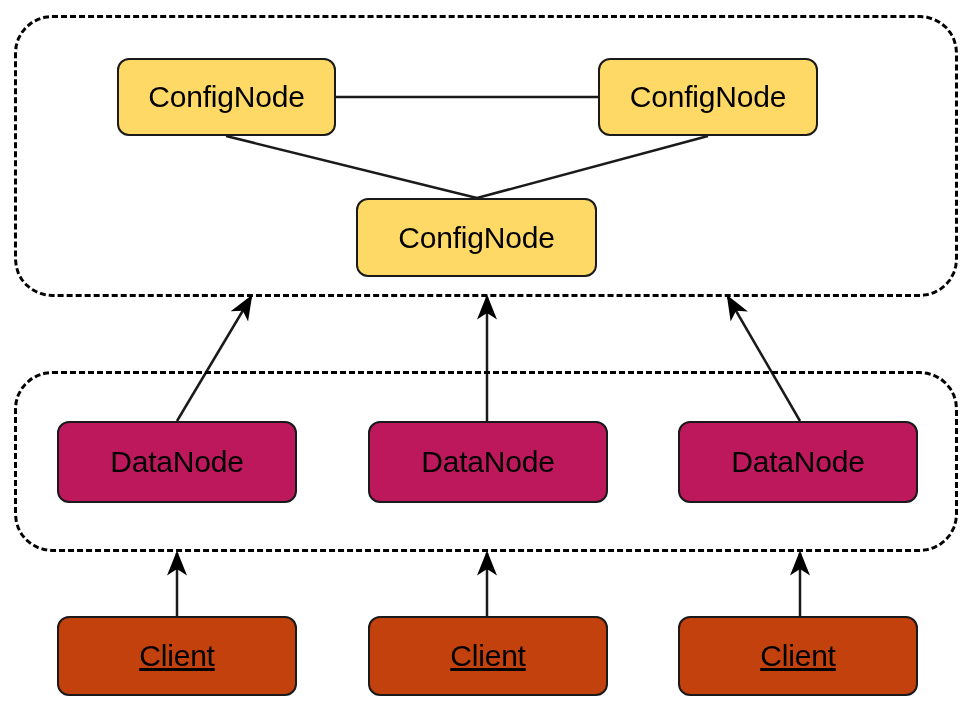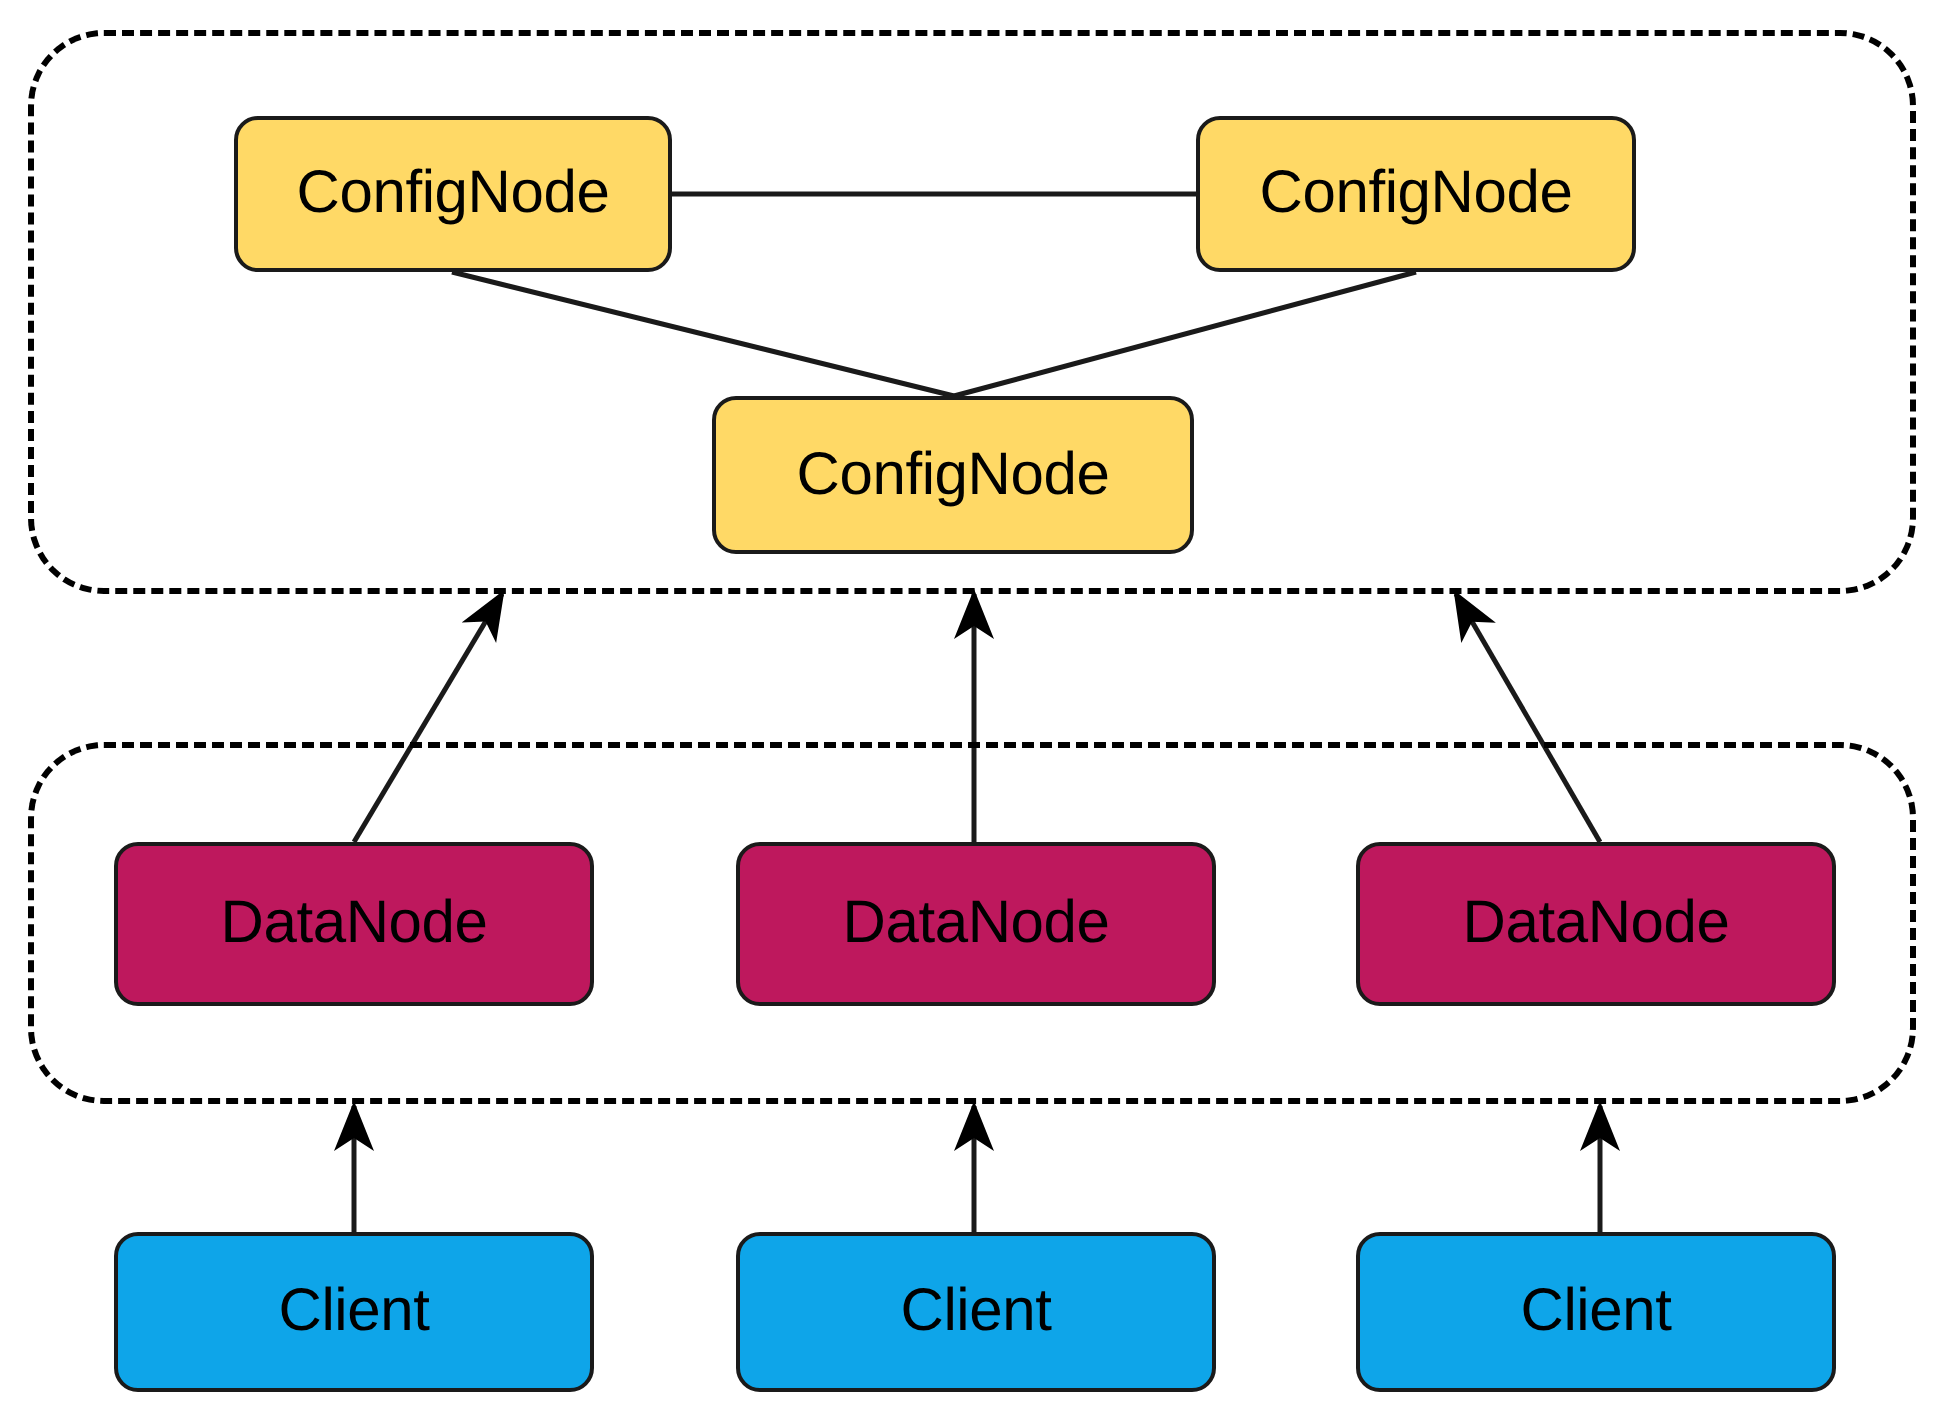--- a/index.html
+++ b/index.html
@@ -41,21 +41,21 @@
     align-items: center;
     justify-content: center;
     color: #000000;
     font-size: 30px;
     line-height: 1;
     letter-spacing: -0.2px;
     white-space: nowrap;
   }
   .node-config { background: #FFD966; }
   .node-data   { background: #be185d; }
-  .node-client { background: #0ea5e9; }
+  .node-client { background: #c2410c; text-decoration: underline; }
 </style>
 </head>
 <body>
 
 <div id="diagram-root">
 
   <svg id="edge-layer" viewBox="0 0 974 714" width="974" height="714" xmlns="http://www.w3.org/2000/svg">
     <defs>
       <marker id="arrowhead" markerWidth="12" markerHeight="12" refX="9" refY="4" orient="auto" markerUnits="strokeWidth">
         <path d="M0,0 L10,4 L0,8 L2.6,4 z" fill="#000000"></path>

